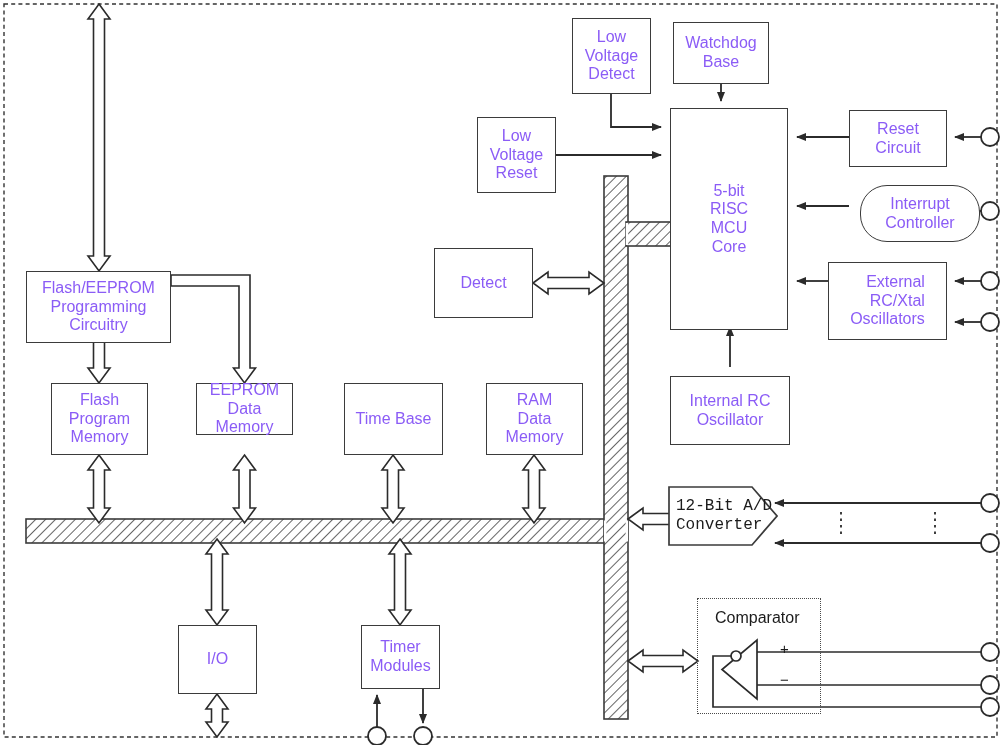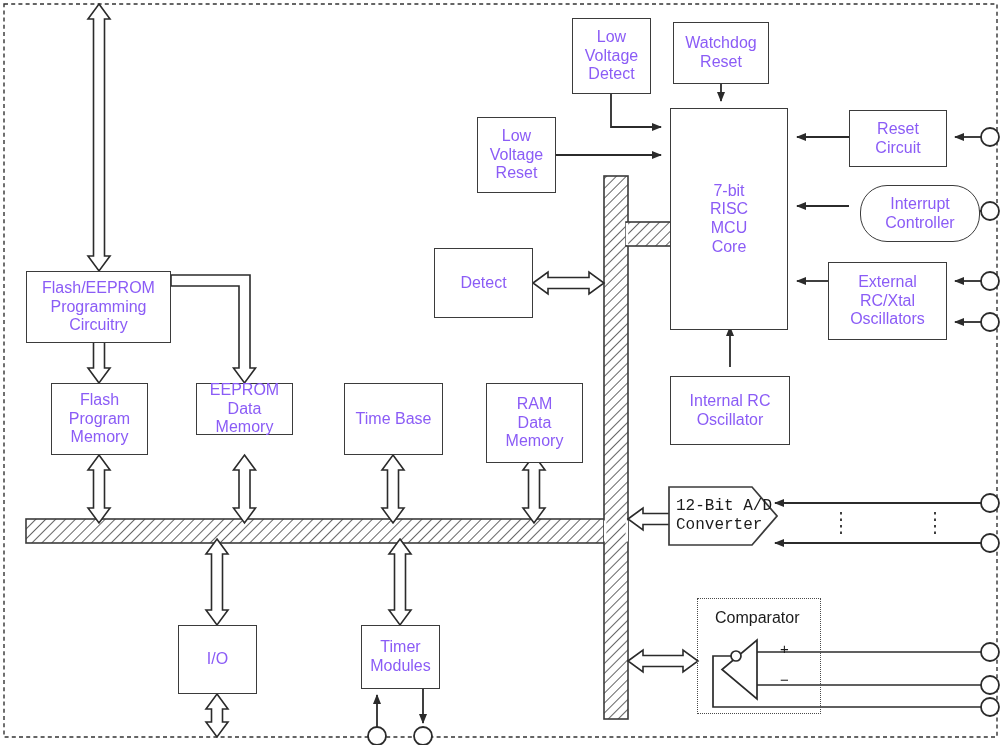--- a/index.html
+++ b/index.html
@@ -189,57 +189,57 @@
   <div class="blk" style="left:51px;  top:383px; width:97px;  height:72px;">Flash
 Program
 Memory</div>
 
   <div class="blk" style="left:196px; top:383px; width:97px;  height:52px;">EEPROM
 Data
 Memory</div>
 
   <div class="blk" style="left:344px; top:383px; width:99px;  height:72px;">Time Base</div>
 
-  <div class="blk" style="left:486px; top:383px; width:97px;  height:80px;">RAM
+  <div class="blk" style="left:486px; top:383px; width:97px;  height:72px;">RAM
 Data
 Memory</div>
 
   <div class="blk" style="left:178px; top:625px; width:79px;  height:69px;">I/O</div>
 
   <div class="blk" style="left:361px; top:625px; width:79px;  height:64px;">Timer
 Modules</div>
 
   <div class="blk" style="left:434px; top:248px; width:99px;  height:70px;">Detect</div>
 
   <div class="blk" style="left:572px; top:18px;  width:79px;  height:76px;">Low
 Voltage
 Detect</div>
 
   <div class="blk" style="left:477px; top:117px; width:79px;  height:76px;">Low
 Voltage
 Reset</div>
 
   <div class="blk" style="left:673px; top:22px;  width:96px;  height:62px;">Watchdog
-Reset</div>
-
-  <div class="blk" style="left:670px; top:108px; width:118px; height:222px;">7-bit
+Base</div>
+
+  <div class="blk" style="left:670px; top:108px; width:118px; height:222px;">5-bit
 RISC
 MCU
 Core</div>
 
   <div class="blk" style="left:670px; top:367px; width:120px; height:69px;margin-top:9px;">Internal RC
 Oscillator</div>
 
   <div class="blk" style="left:849px; top:110px; width:98px;  height:57px;">Reset
 Circuit</div>
 
   <div class="blk" style="left:860px; top:185px; width:120px;  height:57px;border-radius:27px;">Interrupt
 Controller</div>
 
-  <div class="blk" style="left:828px; top:262px; width:119px; height:78px;">External
+  <div class="blk" style="left:828px; top:262px; width:119px; height:78px;text-align:right;">External
 RC/Xtal
 Oscillators</div>
 
   <div class="pentagon" style="left:668px; top:486px; width:110px; height:60px;">
     <svg width="110" height="60" viewBox="0 0 110 60">
       <path d="M1,1 L84,1 L109,30 L84,59 L1,59 Z" fill="#ffffff" stroke="#3b3b3b" stroke-width="1.7"></path>
     </svg>
     <div class="ptxt">12-Bit A/D
 Converter</div>
   </div>

